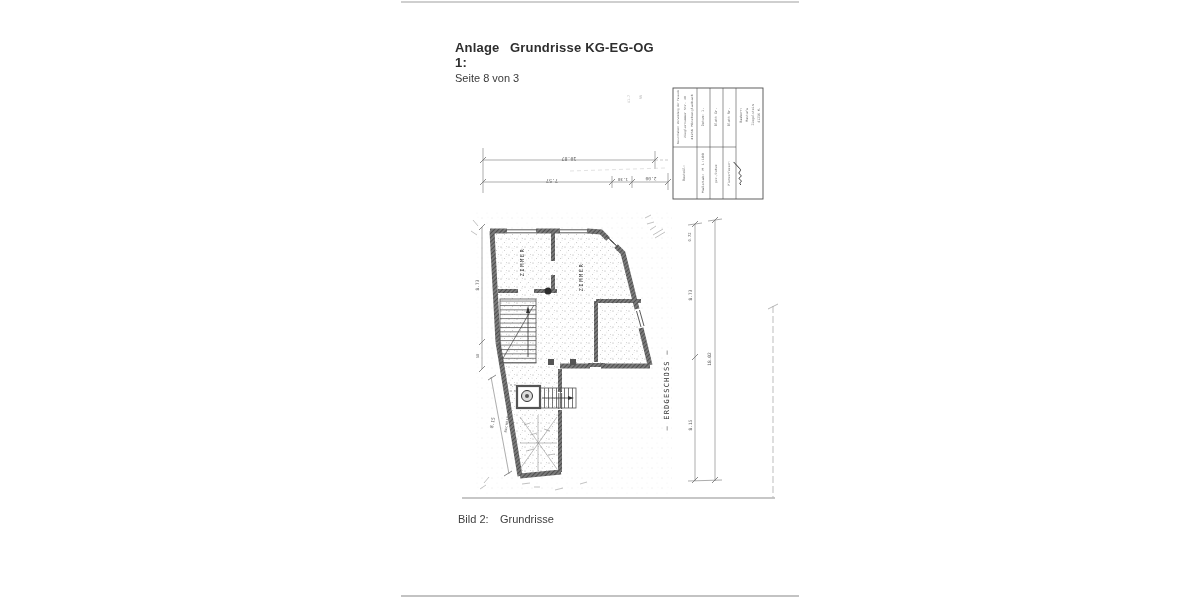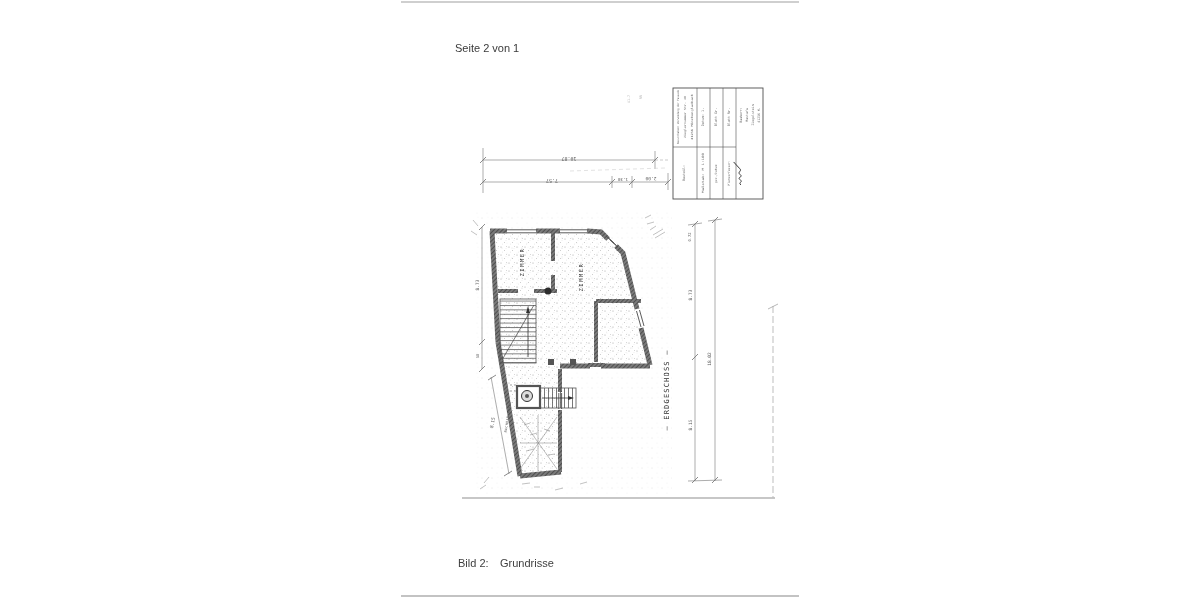--- a/index.html
+++ b/index.html
@@ -15,34 +15,38 @@
   .edge-line{position:absolute;left:401px;width:398px;height:2px;}
   .edge-top{top:1px;background:#cfcfcf;}
   .edge-bottom{top:595px;background:#c3c3c3;}
   .doc-header{
     position:absolute;left:455px;top:40px;color:#2e2e2e;
   }
   .doc-header .line1{font-size:13px;font-weight:bold;letter-spacing:.2px;display:flex;}
   .doc-header .line1 .anlage{width:55px;}
   .doc-header .line2{font-size:11px;font-weight:normal;color:#3a3a3a;margin-top:2px;}
   .caption{
-    position:absolute;left:458px;top:513px;font-size:11px;color:#3f3f3f;display:flex;margin-top:44px;
+    position:absolute;left:458px;top:513px;font-size:11px;color:#3f3f3f;display:flex;
   }
   .caption .cap-label{width:42px;}
   svg text{font-family:"DejaVu Sans Mono", monospace;}
 </style>
 </head>
 <body>
 
 <div class="sheet"></div>
 <div class="edge-line edge-top"></div>
 <div class="edge-line edge-bottom"></div>
 
 <div class="doc-header">
-  <div class="line2">Seite 2 von 1</div>
+  <div class="line1">
+    <span class="anlage">Anlage 1:</span>
+    <span>Grundrisse KG-EG-OG</span>
+  </div>
+  <div class="line2">Seite 8 von 3</div>
 </div>
 
 <svg style="position:absolute;left:460px;top:85px;" width="320" height="420" viewBox="0 0 320 420">
   <defs>
     <pattern id="wh" width="3" height="3" patternUnits="userSpaceOnUse" patternTransform="rotate(45)">
       <rect width="3" height="3" fill="#7a7a7a"></rect>
       <line x1="0" y1="0" x2="0" y2="3" stroke="#3b3b3b" stroke-width="1.4"></line>
     </pattern>
     <pattern id="spD" width="8" height="8" patternUnits="userSpaceOnUse">
       <circle cx="1" cy="2" r="0.5" fill="#8e8e8e"></circle>

